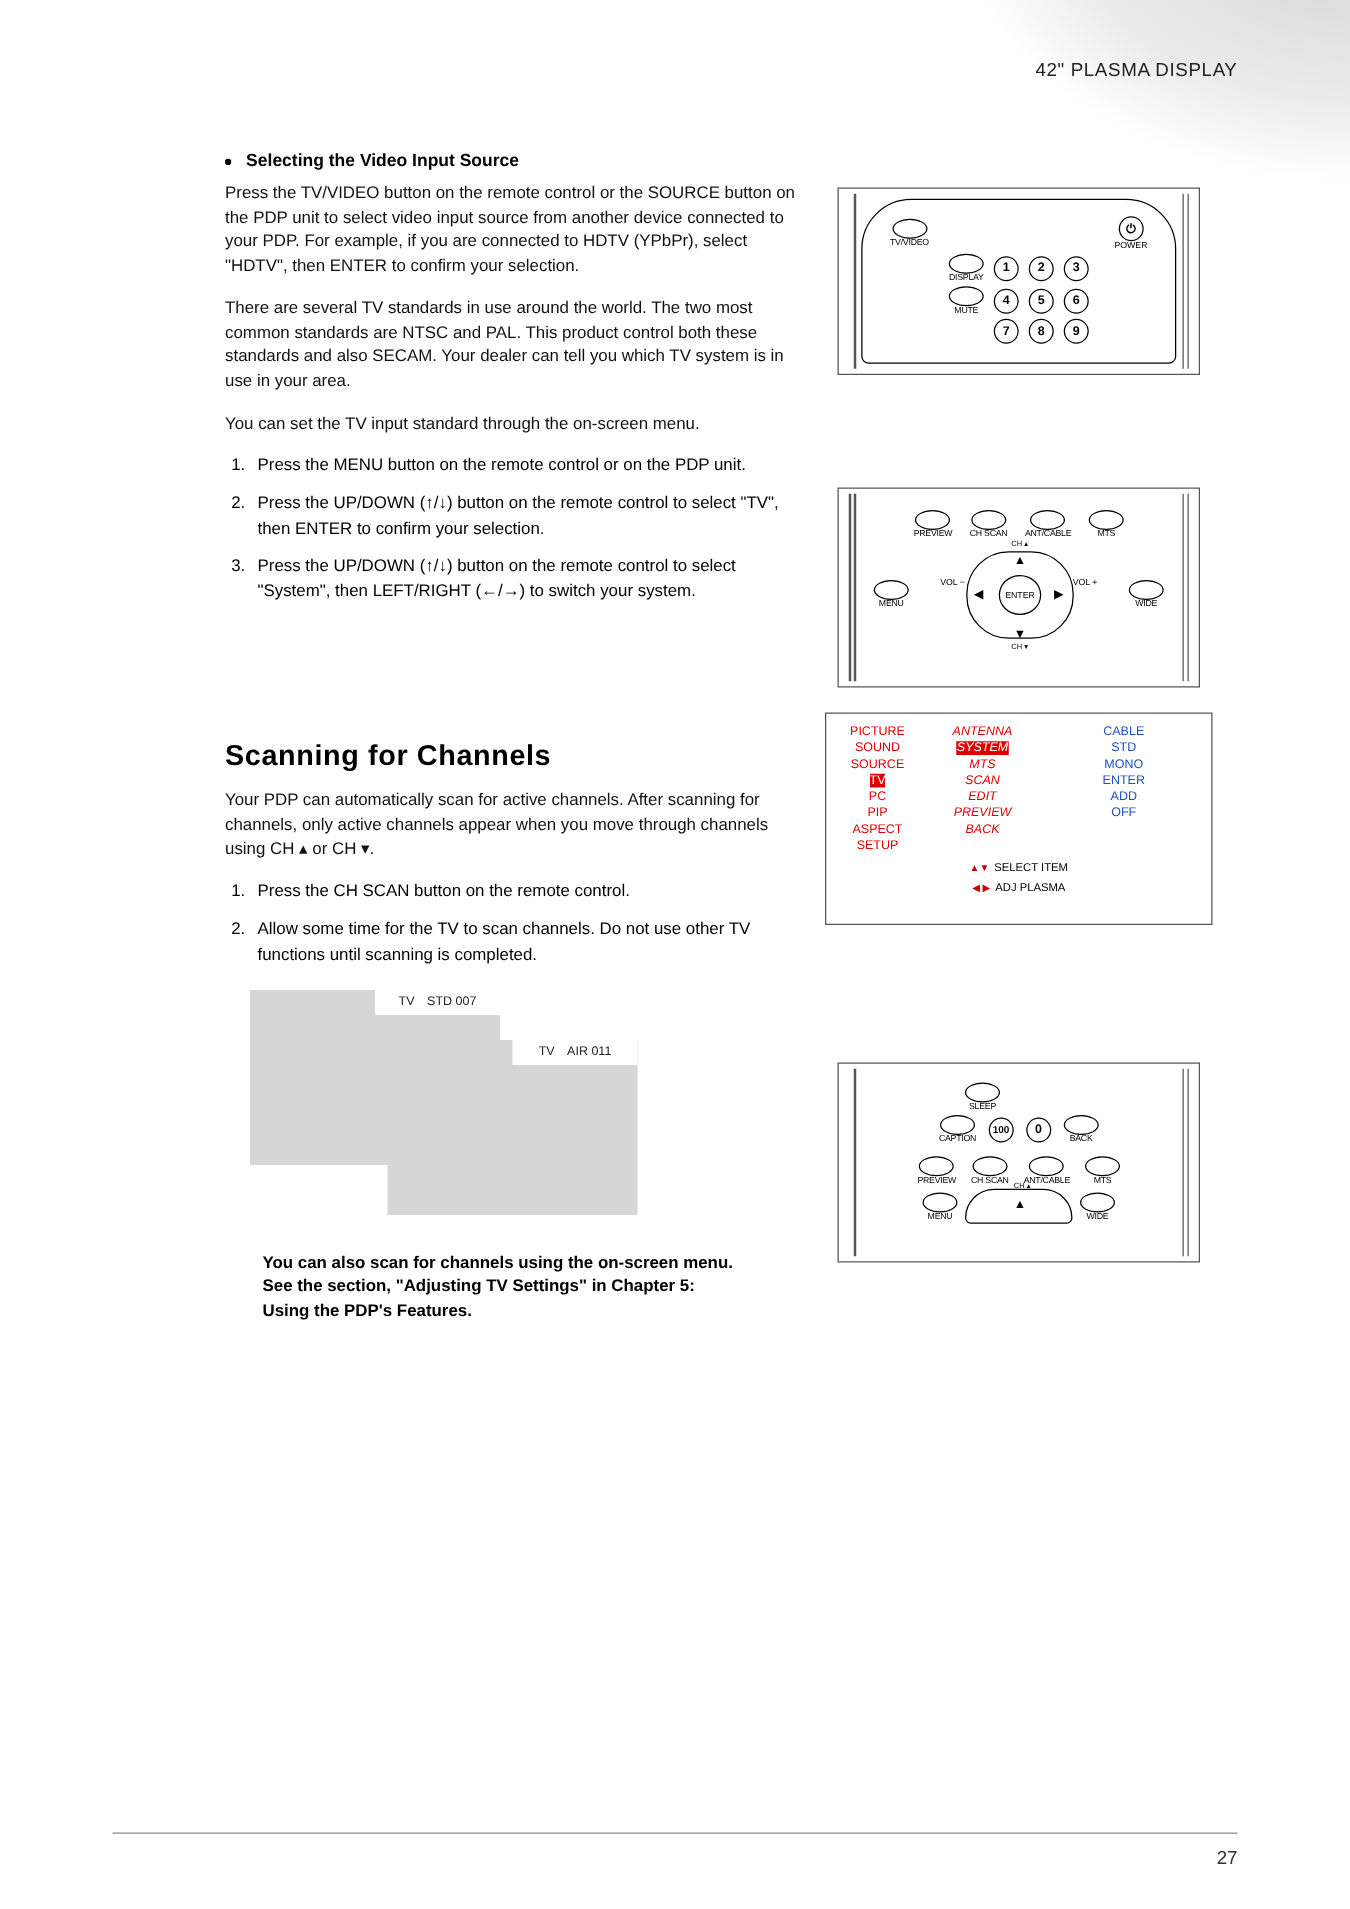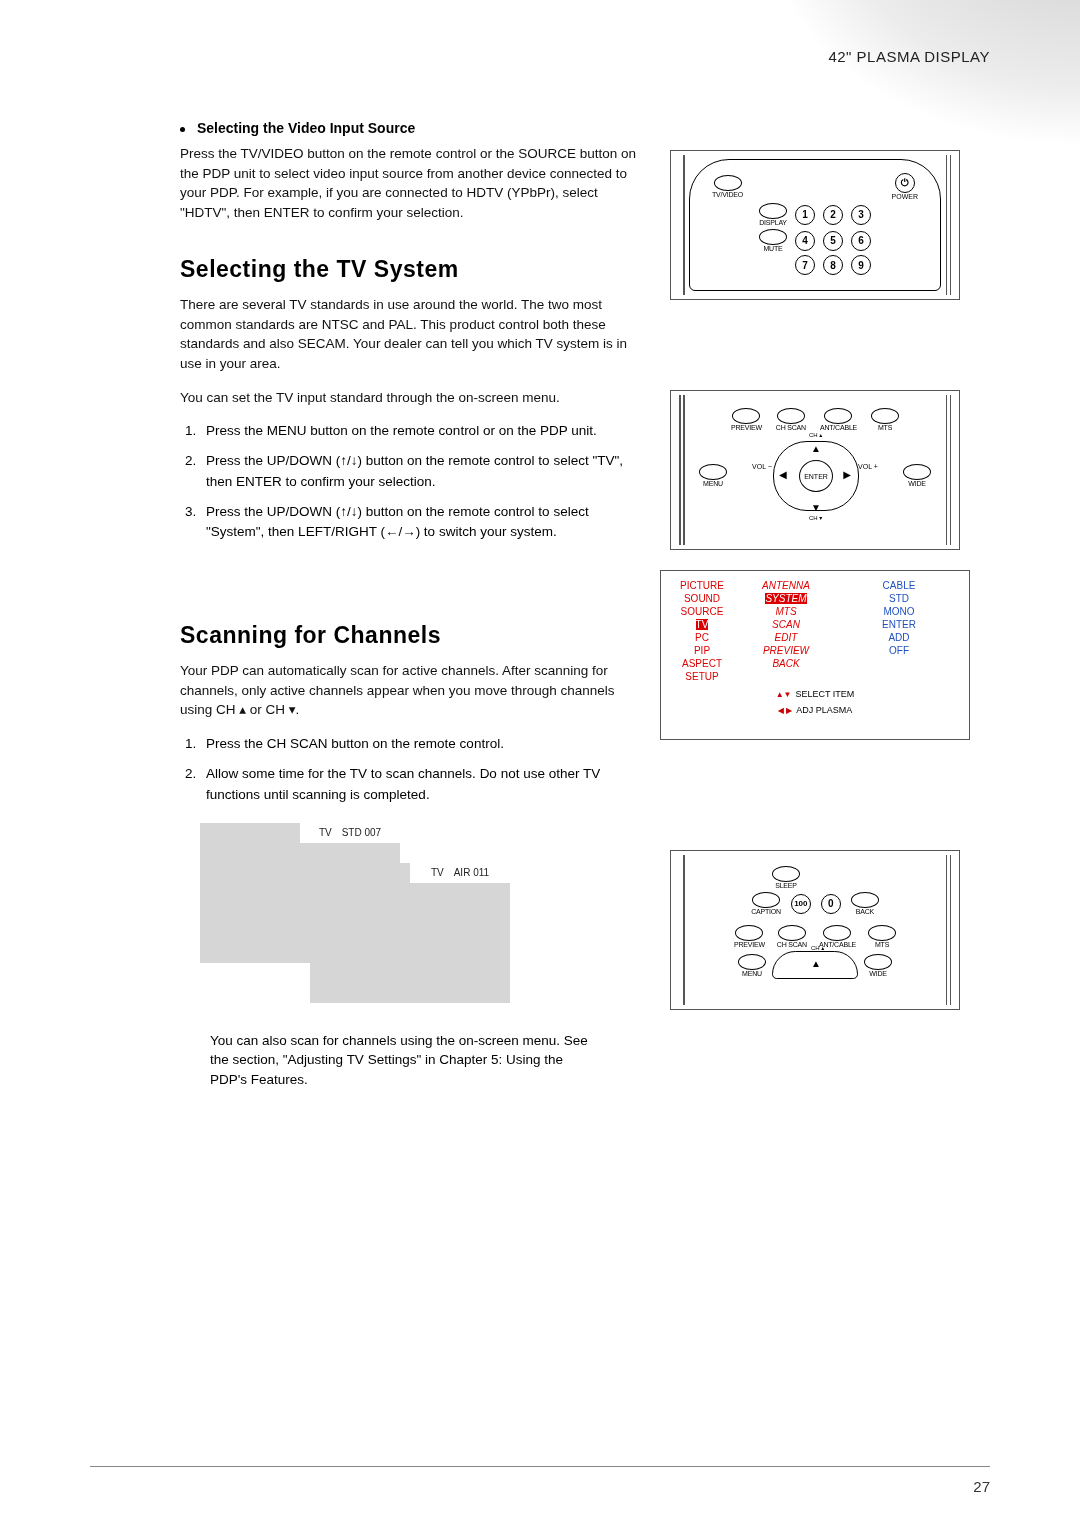--- a/index.html
+++ b/index.html
@@ -234,20 +234,21 @@
     color: #222;
   }
   .scan-a { left: 0; top: 0; }
   .scan-b { left: 110px; top: 40px; }
 
   .foot-note {
     font-size: 13.5px;
     line-height: 1.45;
     margin: 8px 0 14px 30px;
     width: 380px;
+    font-weight: bold;
   }
   .page-rule {
     position: absolute;
     left: 90px;
     right: 90px;
     bottom: 60px;
     border-top: 1px solid #888;
   }
   .page-num {
     position: absolute;
@@ -265,30 +266,29 @@
   <div class="header-line">42" PLASMA DISPLAY</div>
 
   <div class="content">
 
     <div class="bullet-head">
       <span class="dot"></span>
       <span>Selecting the Video Input Source</span>
     </div>
     <p class="body">Press the TV/VIDEO button on the remote control or the SOURCE button on the PDP unit to select video input source from another device connected to your PDP. For example, if you are connected to HDTV (YPbPr), select "HDTV", then ENTER to confirm your selection.</p>
 
-    <h2 class="section">Selecting  the TV  System</h2>
     <p class="body">There are several TV standards in use around the world. The two most common standards are NTSC and PAL. This product control both these standards and also SECAM. Your dealer can tell you which TV system is in use in your area.</p>
     <p class="body">You can set the TV input standard through the on-screen menu.</p>
     <ol class="steps">
       <li>Press the MENU button on the remote control or on the PDP unit.</li>
       <li>Press the UP/DOWN (↑/↓) button on the remote control to select "TV", then ENTER to confirm your selection.</li>
       <li>Press the UP/DOWN (↑/↓) button on the remote control to select "System", then LEFT/RIGHT (←/→) to switch your system.</li>
     </ol>
 
-    <h2 class="section" style="margin-top:80px">Scanning  for  Channels</h2>
+    <h2 class="section" style="margin-top:108px">Scanning  for  Channels</h2>
     <p class="body">Your PDP can automatically scan for active channels. After scanning for channels, only active channels appear when you move through channels using CH ▴ or CH ▾.</p>
     <ol class="steps">
       <li>Press the CH SCAN button on the remote control.</li>
       <li>Allow some time for the TV to scan channels. Do not use other TV functions until scanning is completed.</li>
     </ol>
 
     <div class="scan-wrap">
       <div class="scan-screen scan-a">
         <div class="bar">
           <span>TV</span>

